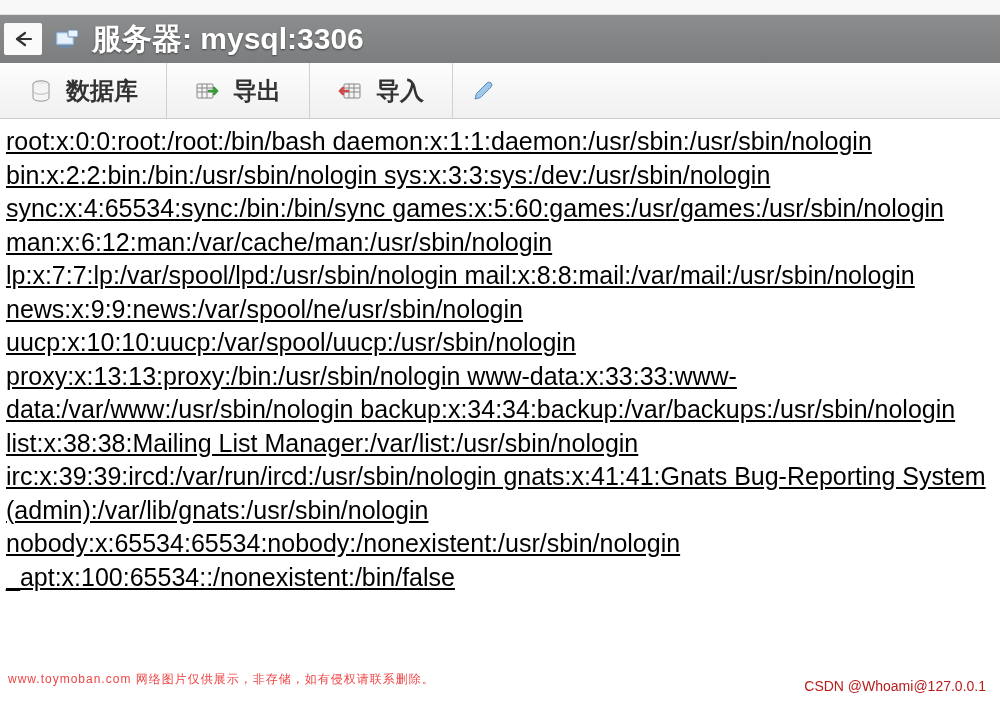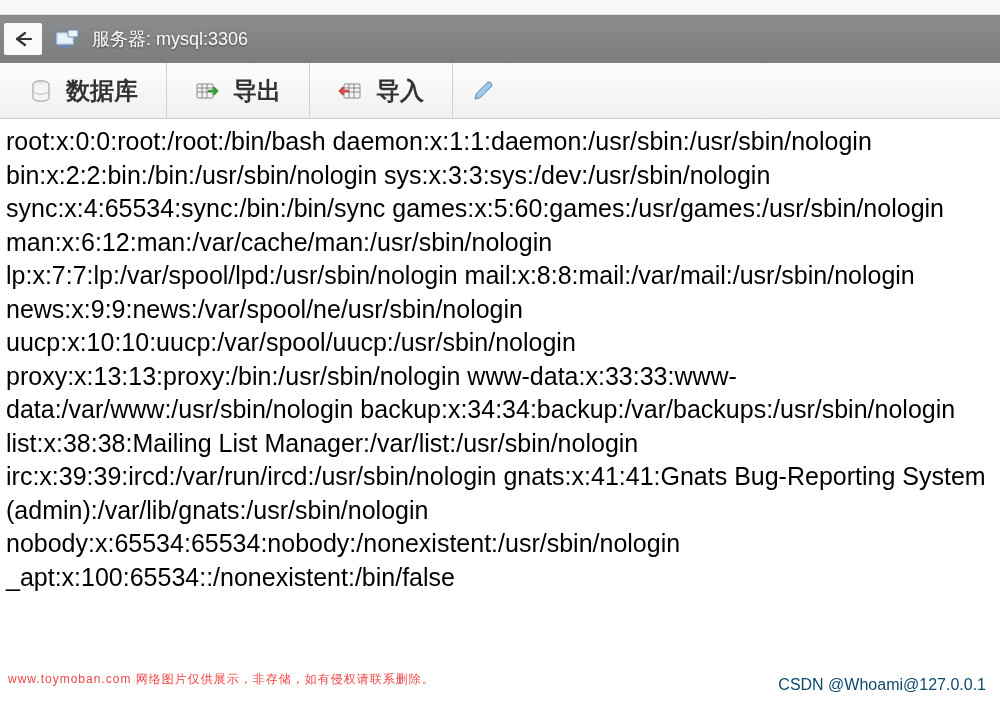--- a/index.html
+++ b/index.html
@@ -41,23 +41,23 @@
     }
     .title-server-icon {
       width: 26px;
       height: 22px;
       display: inline-flex;
       align-items: center;
       justify-content: center;
     }
     .title-text {
       color: #ffffff;
-      font-size: 18px;
+      font-size: 30px;
       text-shadow: 0 1px 2px rgba(0,0,0,0.5);
-      font-weight: 400;
+      font-weight: 700;
     }
     .toolbar {
       background: linear-gradient(to bottom, #fdfdfd, #f0f0f0);
       height: 56px;
       display: flex;
       align-items: stretch;
       border-bottom: 1px solid #cccccc;
     }
     .toolbar-btn {
       display: flex;
@@ -75,35 +75,36 @@
       border-right: none;
     }
     .tb-icon { width: 26px; height: 26px; display: inline-flex; align-items: center; justify-content: center; }
     .content {
       padding: 6px 6px;
       font-size: 25px;
       line-height: 33.5px;
       color: #000000;
       word-break: break-word;
       font-family: Arial, sans-serif;
+      text-decoration: underline;
     }
     .watermark-left {
       position: absolute;
       bottom: 20px;
       left: 8px;
       font-size: 12px;
       color: #ef4444;
       letter-spacing: 1px;
     }
     .watermark-right {
       position: absolute;
       bottom: 14px;
       right: 14px;
-      font-size: 16px;
-      color: #0c4a6e;
+      font-size: 14px;
+      color: #b91c1c;
     }
   </style>
 </head>
 <body>
 
 <div class="window-top-edge"></div>
 
 <div class="titlebar">
   <div class="back-arrow">
     <span>

